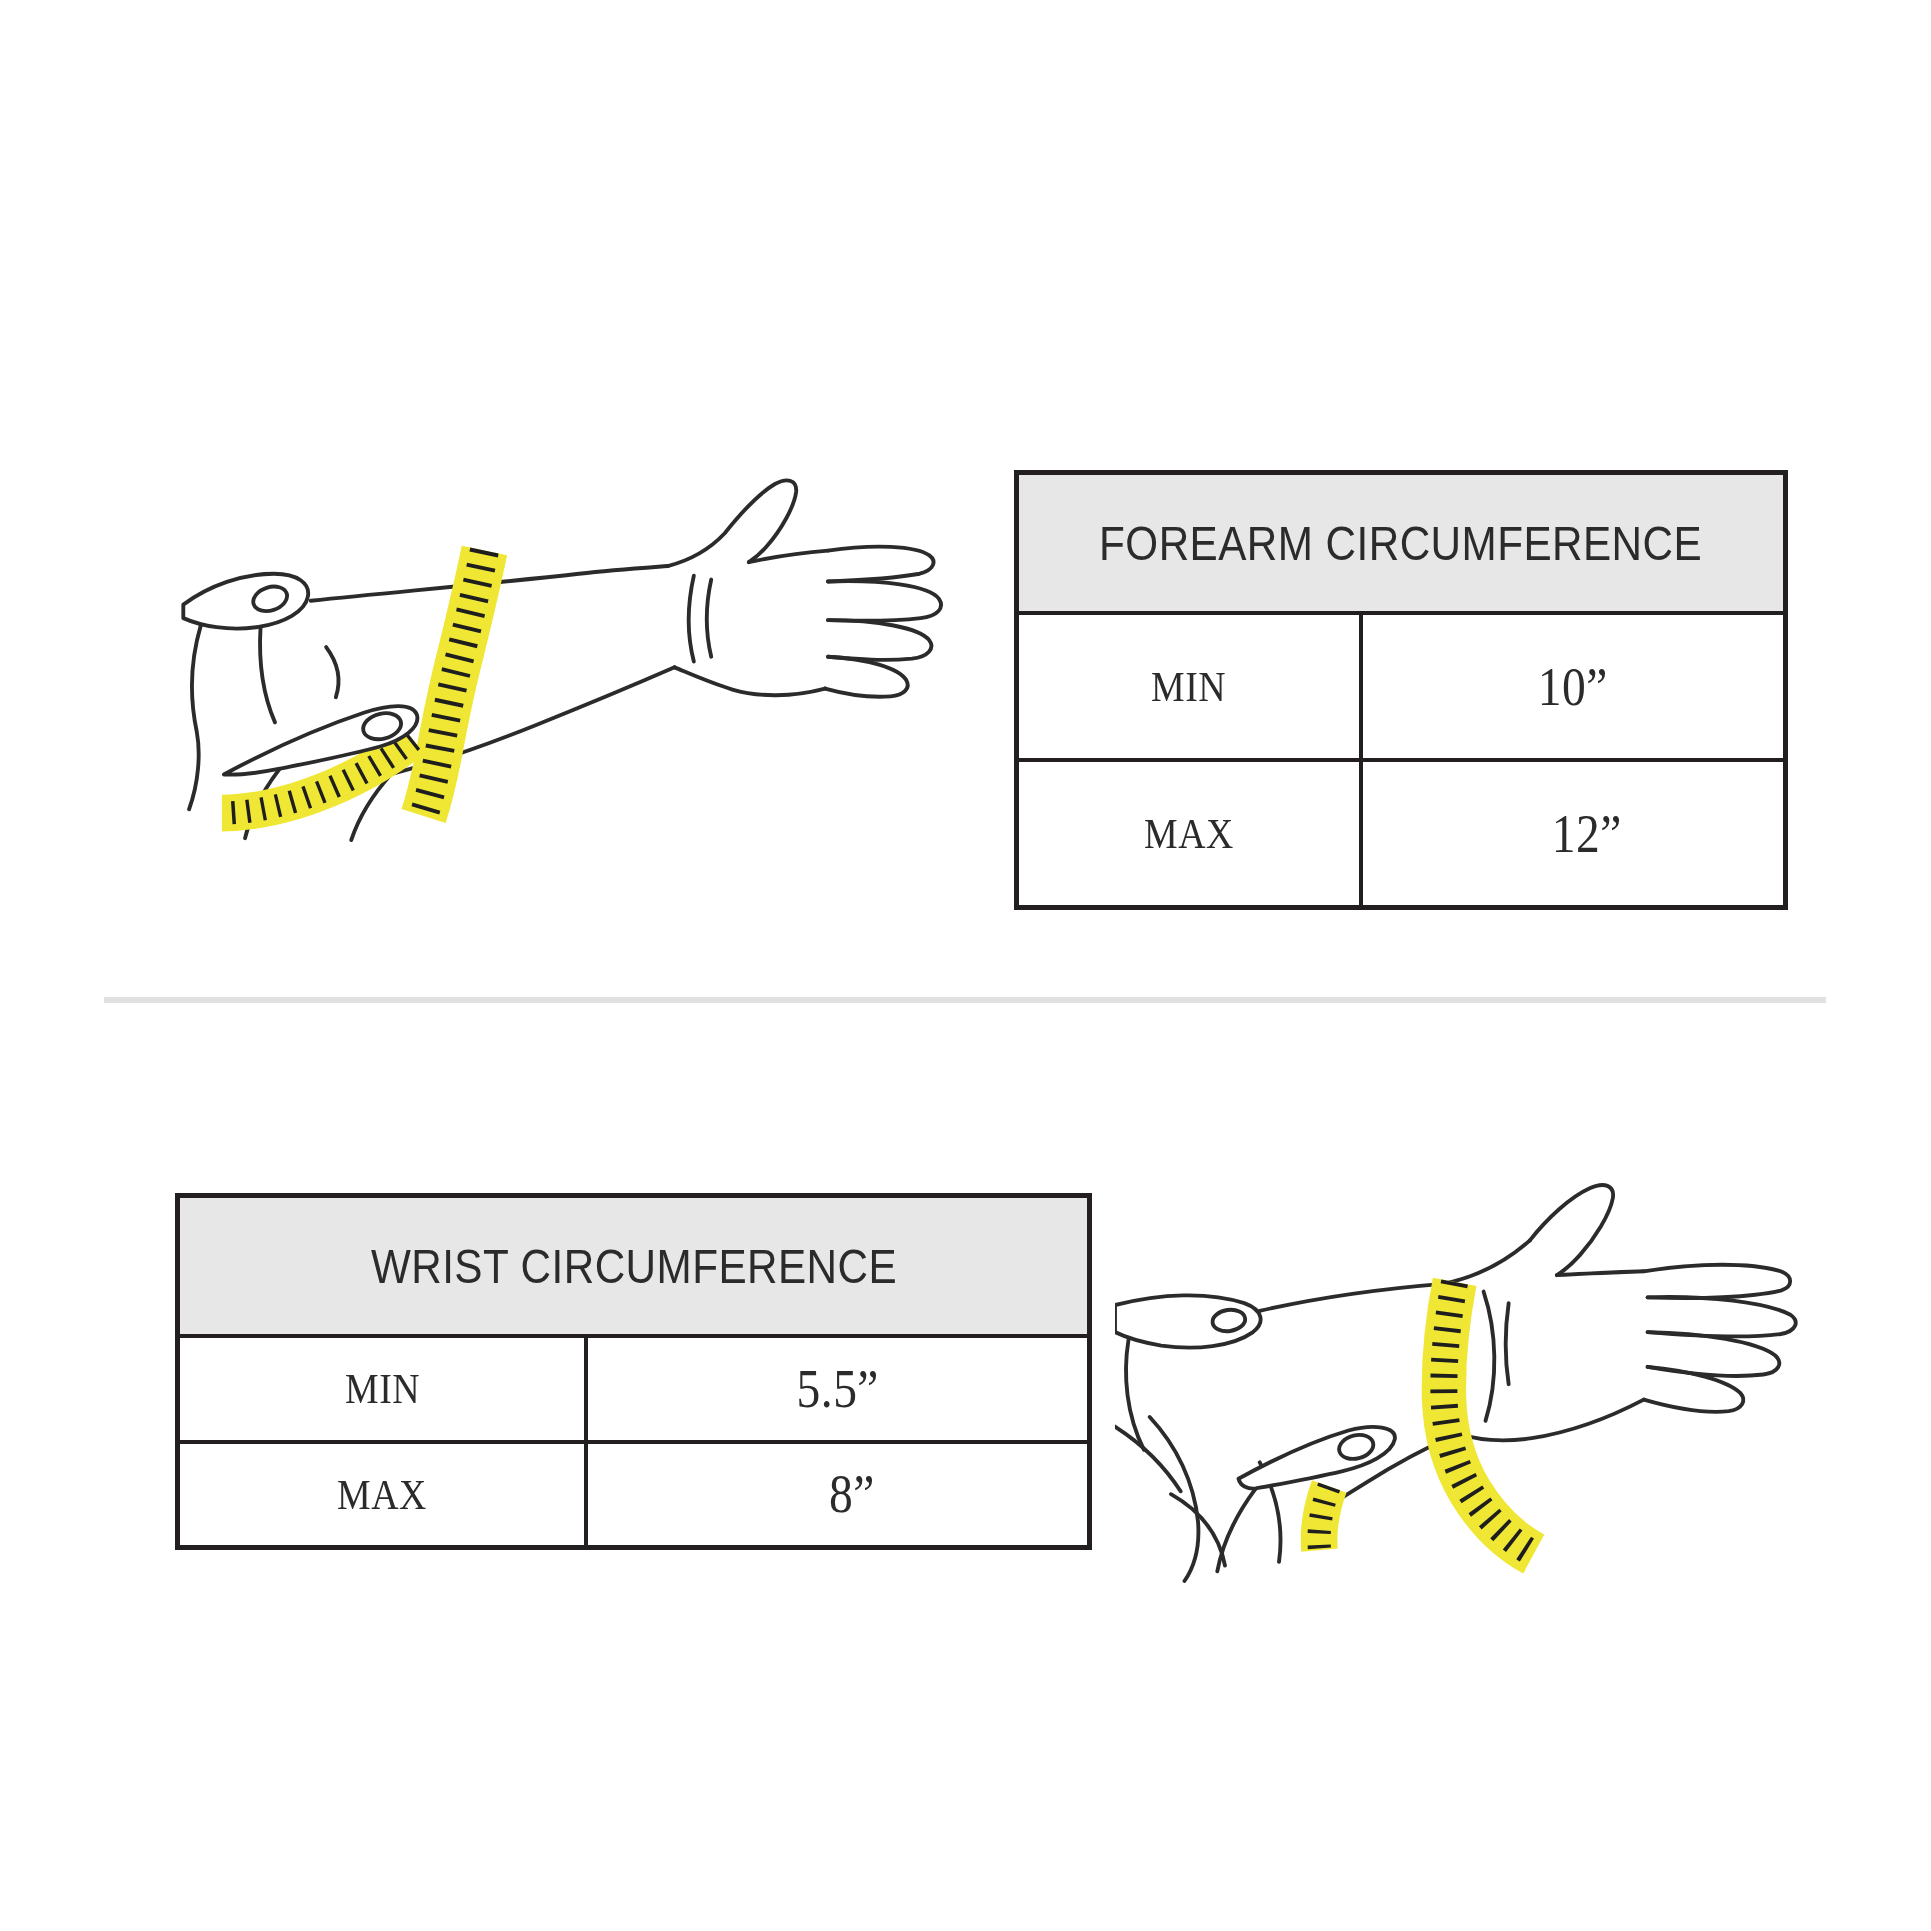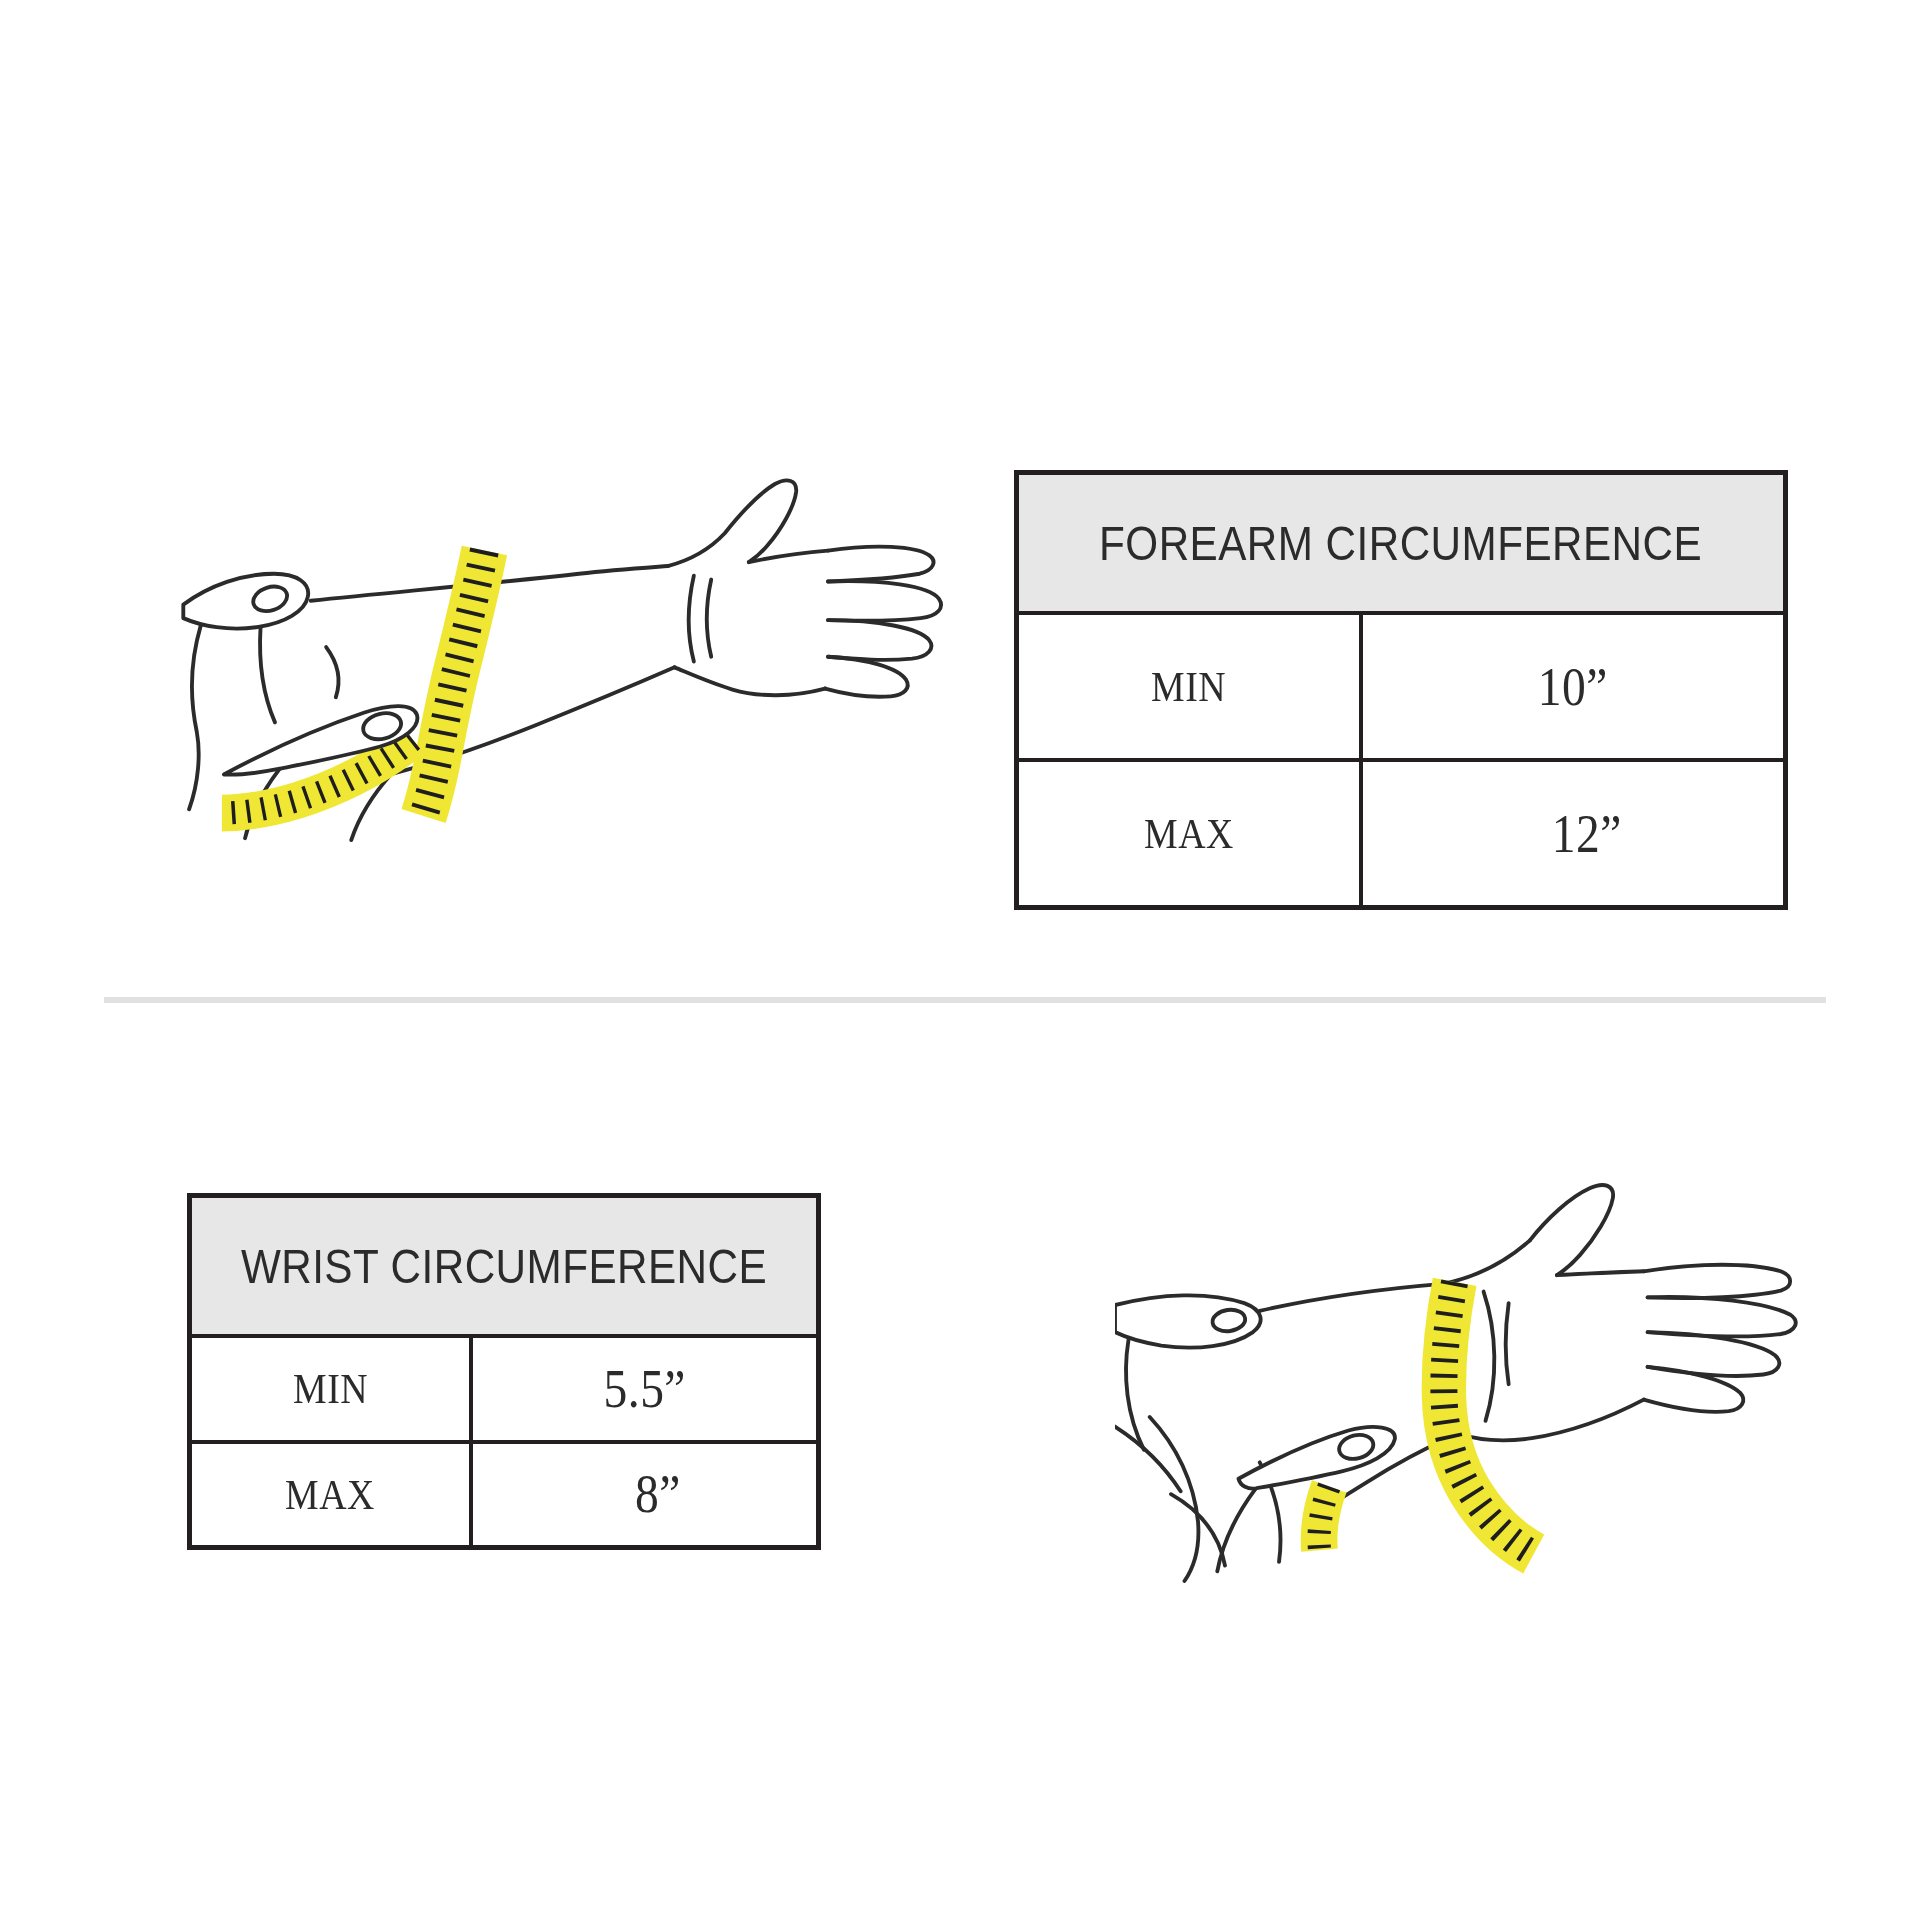--- a/index.html
+++ b/index.html
@@ -37,21 +37,21 @@
     width:45%;border-right:4.8px solid #231f20;
     font-size:43px;
   }
   .size-table .cell.value{
     flex:1 1 auto;
     font-size:54px;
   }
   .cond{display:inline-block;transform:scaleX(0.88);letter-spacing:0.5px;white-space:nowrap;}
 
   .table-forearm{left:1014px;top:470px;width:774px;height:440px;}
-  .table-wrist{left:187px;top:1193px;width:634px;height:357px;}
+  .table-wrist{left:175px;top:1193px;width:917px;height:357px;}
 
   
   .section-divider{
     position:absolute;left:104px;top:997px;width:1722px;height:5.8px;
     background:#e1e1e1;
   }
 
   
   .illus{position:absolute;}
   .illus-forearm{left:164px;top:454px;width:830px;height:391px;}

